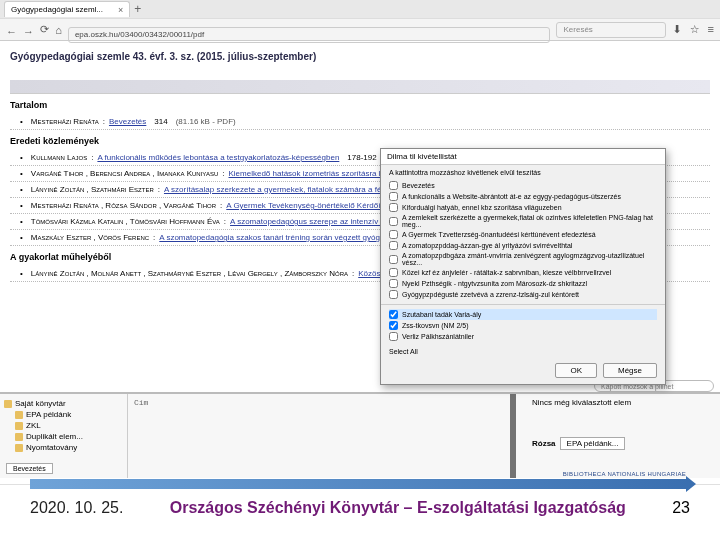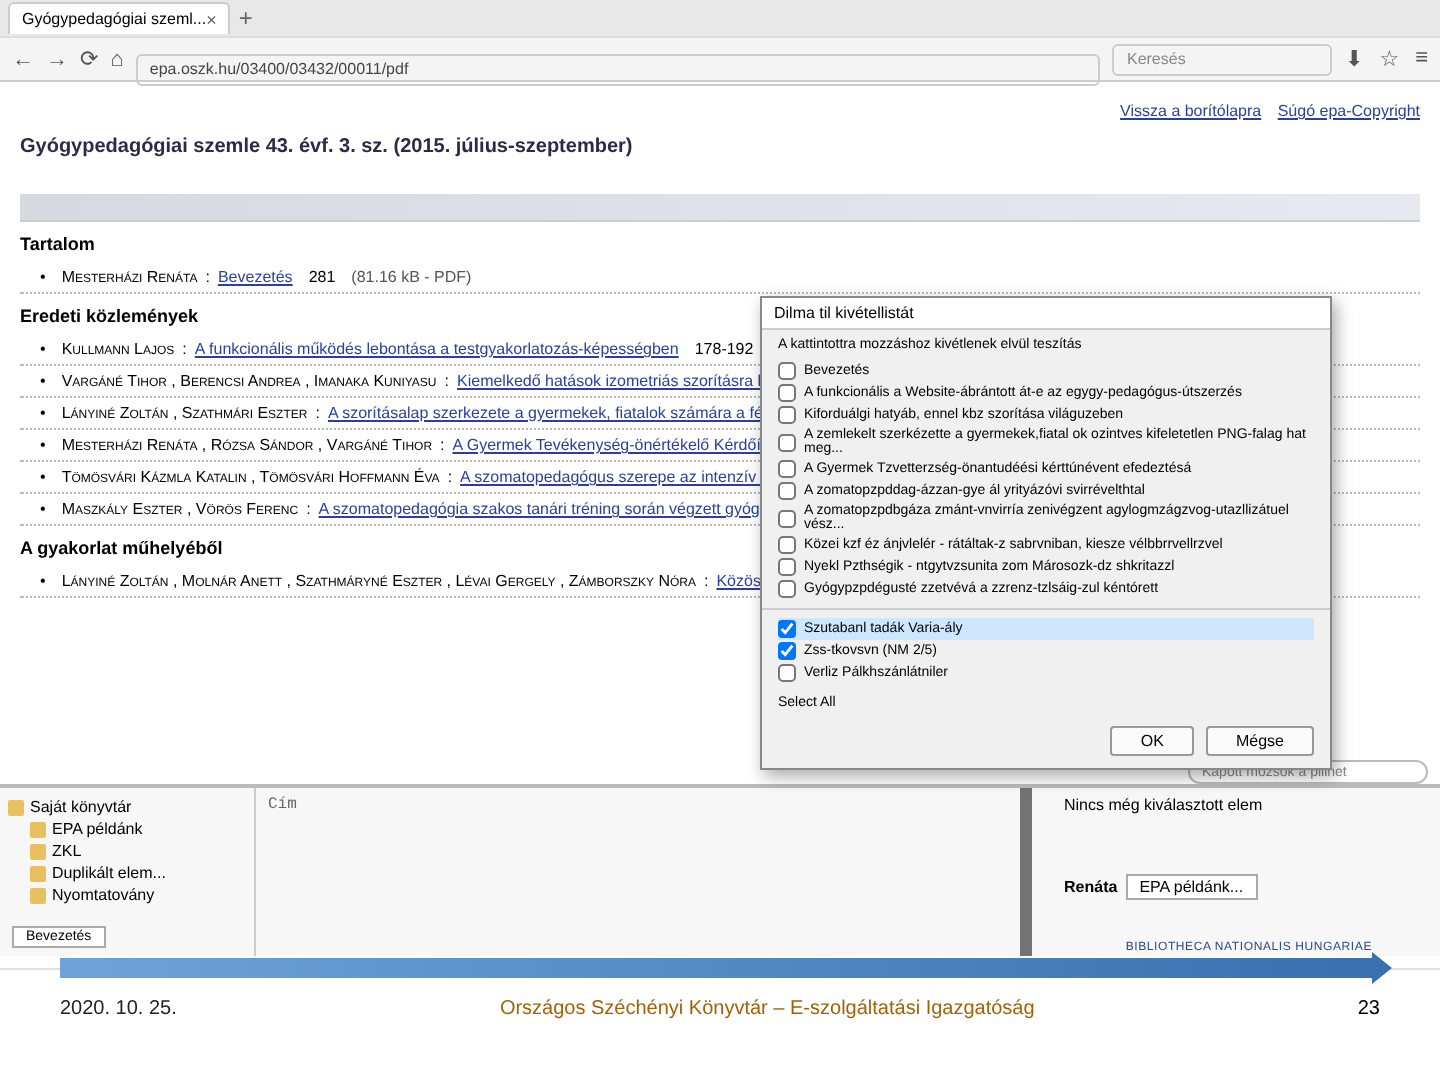--- a/index.html
+++ b/index.html
@@ -1,21 +1,21 @@
 <!DOCTYPE html>
 <html><head>
 <meta charset="utf-8">
 <style>
 * { box-sizing: border-box; margin: 0; padding: 0; }
 body { font-family: Arial, sans-serif; font-size: 10px; width: 720px; height: 540px; background: #fff; position: relative; overflow: hidden; }
 
 
 .chrome { border-bottom: 1px solid #ccc; }
 .tab-bar { height: 18px; background: #e8e8e8; display: flex; align-items: center; padding: 0 4px; }
-.tab { background: #fff; border: 1px solid #ccc; border-bottom: none; height: 16px; display: flex; align-items: center; padding: 0 6px; font-size: 8px; gap: 0; border-radius: 3px 3px 0 0; }
+.tab { background: #fff; border: 1px solid #ccc; border-bottom: none; height: 16px; display: flex; align-items: center; padding: 0 6px; font-size: 8px; gap: 15px; border-radius: 3px 3px 0 0; }
 .tab-close { cursor: pointer; font-size: 9px; color: #666; }
 .new-tab { margin-left: 4px; color: #666; font-size: 12px; }
 .addr-bar { height: 22px; background: #f4f4f4; display: flex; align-items: center; padding: 0 6px; gap: 6px; border-top: 1px solid #ddd; }
 .nav-btn { color: #555; font-size: 11px; }
 .url-box { flex: 1; border: 1px solid #ccc; border-radius: 3px; height: 16px; padding: 0 6px; font-size: 8px; display: flex; align-items: center; color: #444; margin-top: 10px; }
 .search-box { width: 110px; border: 1px solid #ccc; border-radius: 3px; height: 16px; padding: 0 6px; font-size: 8px; display: flex; align-items: center; color: #888; }
 .menu-right { display: flex; gap: 8px; font-size: 11px; color: #555; }
 
 
 .page { padding: 6px 10px 0 10px; position: relative; height: 340px; overflow: hidden; }
@@ -57,23 +57,23 @@
 .z-save-row { display: flex; align-items: center; gap: 4px; }
 .z-save-label { font-weight: bold; }
 .z-save-btn { border: 1px solid #aaa; background: #fff; padding: 1px 6px; font-size: 8px; }
 .z-tab-pill { position: absolute; left: 6px; bottom: 4px; border: 1px solid #aaa; padding: 1px 6px; font-size: 7px; background: #fff; }
 
 
 .slide-footer { position: absolute; left: 0; right: 0; bottom: 0; height: 56px; background: #fff; border-top: 1px solid #e0e0e0; }
 .blue-bar { height: 10px; background: linear-gradient(90deg,#6fa3d8,#3a6fb0); margin: 0 30px 4px 30px; position: relative; }
 .blue-bar::after { content:""; position:absolute; right:-6px; top:-3px; width:0; height:0; border-left:10px solid #3a6fb0; border-top:8px solid transparent; border-bottom:8px solid transparent; }
 .small-cap { text-align: right; font-size: 6px; color: #2a4a8a; padding-right: 34px; margin-top: -14px; margin-bottom: 2px; letter-spacing:.3px; }
-.foot-row { display: flex; align-items: center; justify-content: space-between; padding: 6px 30px 0 30px; font-size: 10px; }
+.foot-row { display: flex; align-items: center; justify-content: space-between; padding: 6px 30px 0 30px; font-size: 16px; }
 .foot-date { color: #222; }
-.foot-mid { color: #a16207; }
+.foot-mid { color: #701a75; font-weight: bold; }
 .foot-num { color: #000000; }
 </style>
 </head>
 <body>
 
 <div class="chrome">
   <div class="tab-bar">
     <div class="tab">
       <span>Gyógypedagógiai szeml...</span>
       <span class="tab-close">×</span>
@@ -93,33 +93,29 @@
       </div>
     <div class="menu-right">
       <span>⬇</span>
       <span>☆</span>
       <span>≡</span>
     </div>
   </div>
 </div>
 
 <div class="page">
-  <div class="topbar-links">
-    <span class="link">Vissza a borítólapra</span>
-    <span class="link">Súgó epa-Copyright</span>
-  </div>
   <div class="issue-title">Gyógypedagógiai szemle 43. évf. 3. sz. (2015. július-szeptember)</div>
   <div class="divider-band"></div>
 
   <div class="section-h">Tartalom</div>
   <div class="toc-line">
     <span class="dot">•</span>
     <span class="author">Mesterházi Renáta</span>:
     <span class="link">Bevezetés</span>
-    <span class="pg">281</span>
+    <span class="pg">314</span>
     <span class="meta">(81.16 kB - PDF)</span>
   </div>
 
   <div class="section-h">Eredeti közlemények</div>
   <div class="toc-line">
     <span class="dot">•</span>
     <span class="author">Kullmann Lajos</span>:
     <span class="link">A funkcionális működés lebontása a testgyakorlatozás-képességben</span>
     <span class="pg">178-192</span>
   </div>
@@ -261,21 +257,21 @@
   <div class="z-mid">
     <div class="z-mid-head">Cím</div>
   </div>
   <div class="z-right">
     <div class="z-search">
         <span>Kapott mozsók a pillnet</span>
       </div>
     <div>Nincs még kiválasztott elem</div>
     <div class="z-save">
       <div class="z-save-row">
-        <span class="z-save-label">Renáta</span>
+        <span class="z-save-label">Rózsa</span>
         <button class="z-save-btn">EPA példánk...</button>
       </div>
     </div>
   </div>
 </div>
 
 <div class="slide-footer">
   <div class="small-cap">BIBLIOTHECA NATIONALIS HUNGARIAE</div>
   <div class="blue-bar"></div>
   <div class="foot-row">

